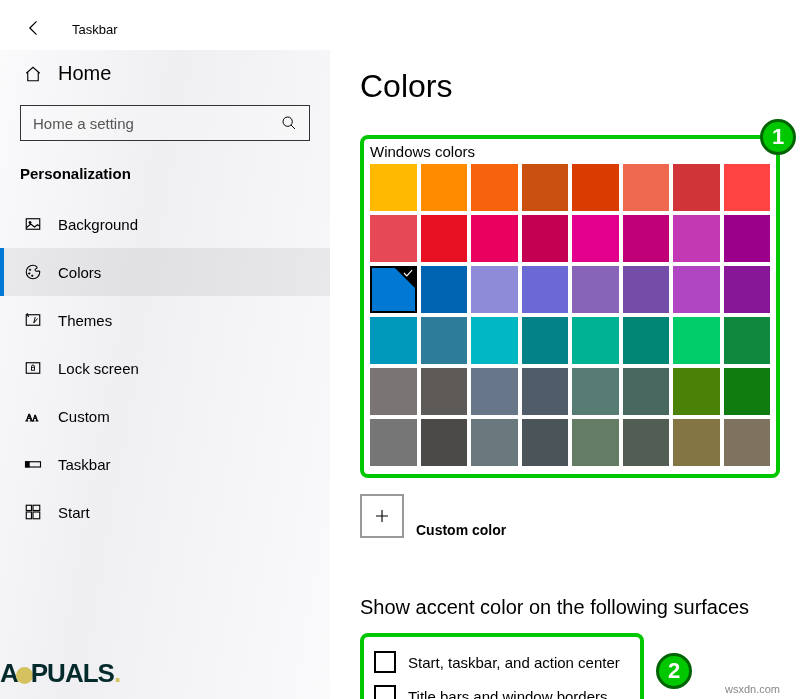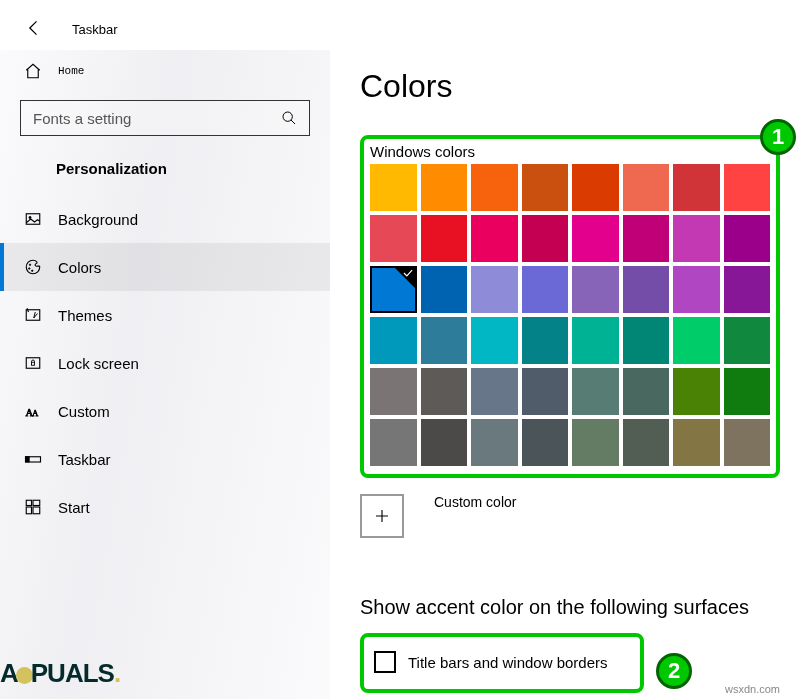--- a/index.html
+++ b/index.html
@@ -26,38 +26,37 @@
       width: 330px;
       padding: 0 0 0 0;
       position: relative;
     }
     .home-row {
       display: flex;
       align-items: center;
       padding: 12px 20px 12px 24px;
       gap: 16px;
     }
-    .home-row span { font-size: 11px; font-family: Liberation Mono, monospace; }
+    .home-row span { font-size: 20px; }
     .search-box {
       margin: 8px 20px 12px 20px;
       height: 36px;
       border: 1px solid #333;
       display: flex;
       align-items: center;
       justify-content: space-between;
       padding: 0 12px;
       background: rgba(255,255,255,0.2);
       font-size: 15px;
       color: #555;
     }
     .category-heading {
       padding: 12px 20px 12px 20px;
       font-size: 15px;
       font-weight: 600;
-      margin-left: 36px;
     }
     .nav-list { margin-top: 6px; }
     .nav-item {
       display: flex;
       align-items: center;
       gap: 16px;
       height: 48px;
       padding-left: 24px;
       font-size: 15px;
       cursor: pointer;
@@ -132,23 +131,24 @@
       color: #fff;
       font-weight: 700;
       font-size: 22px;
       display: flex;
       align-items: center;
       justify-content: center;
       font-family: Arial, sans-serif;
     }
     .custom-color {
       display: flex;
-      align-items: flex-start;
-      gap: 30px;
+      align-items: flex-end;
+      gap: 12px;
       margin-top: 16px;
+      font-weight: bold;
     }
     .plus-box {
       width: 44px; height: 44px;
       border: 2px solid #999;
       display:flex; align-items:center; justify-content:center;
       font-size: 22px;
       color: #333;
       cursor: pointer;
     }
     .surfaces-label {
@@ -225,21 +225,21 @@
     <div class="sidebar-blur"></div>
 
     <div class="home-row">
       <svg width="18" height="18" viewBox="0 0 24 24">
           <path d="M3 11 L12 3 L21 11 M5 10 V21 H19 V10" stroke="#000" stroke-width="1.5" fill="none"></path>
         </svg>
       <span>Home</span>
     </div>
 
     <div class="search-box">
-      <span>Fonts a setting</span>
+      <span>Home a setting</span>
       <svg width="16" height="16" viewBox="0 0 24 24">
           <circle cx="10" cy="10" r="7" stroke="#000" stroke-width="1.5" fill="none"></circle>
           <path d="M15 15 L21 21" stroke="#000" stroke-width="1.5"></path>
         </svg>
     </div>
 
     <div class="category-heading">Personalization</div>
 
     <div class="nav-list" id="nav-list">
         <div class="nav-item">
@@ -401,20 +401,24 @@
       </div>
       <span>Custom color</span>
     </div>
 
     <div class="surfaces-label">Show accent color on the following surfaces</div>
 
     <div style="position:relative;">
       <div class="checkboxes-box">
         <div class="cb-row">
           <div class="cb"></div>
+          <span class="cb-label">Start, taskbar, and action center</span>
+        </div>
+        <div class="cb-row">
+          <div class="cb"></div>
           <span class="cb-label">Title bars and window borders</span>
         </div>
       </div>
       <div class="callout" style="top:20px; left:296px;">2</div>
     </div>
   </div>
 </div>
 
 <div class="watermark">wsxdn.com</div>
 

